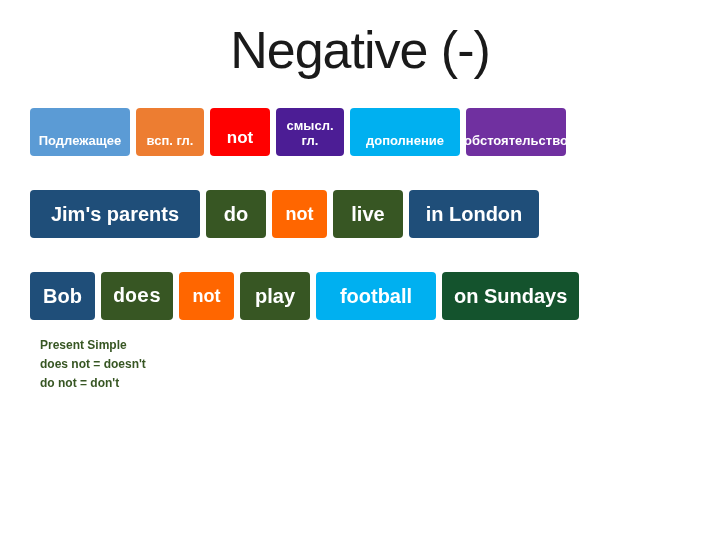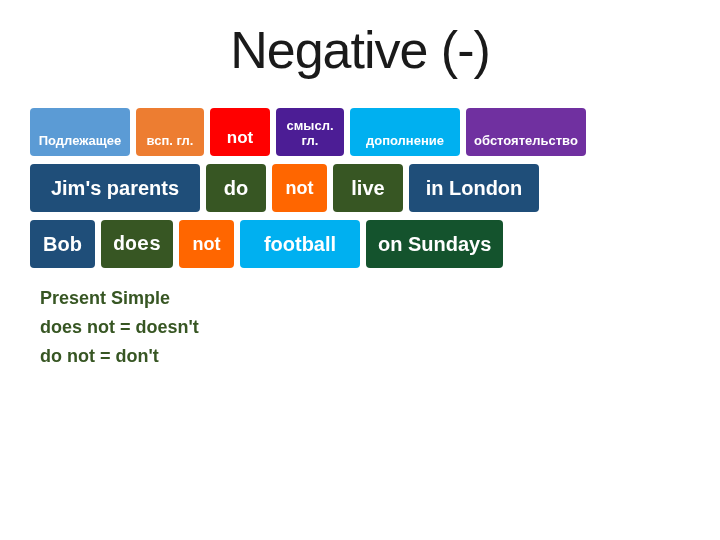--- a/index.html
+++ b/index.html
@@ -61,45 +61,46 @@
     .header-cell.green { background: #4c1d95; }
     .header-cell.teal { background: #00b0f0; }
     .header-cell.purple { background: #7030a0; }
 
     
     .w-podl { width: 100px; }
     .w-vsp { width: 68px; }
     .w-not { width: 60px; }
     .w-smysl { width: 68px; }
     .w-dop { width: 110px; }
-    .w-obst { width: 120px; }
+    .w-obst { width: 100px; }
 
     
     .data-cell {
       font-size: 20px;
       font-weight: 700;
       color: #ffffff;
       border-radius: 4px;
       padding: 10px 12px;
       min-height: 48px;
       display: flex;
       align-items: center;
       justify-content: center;
+      margin-top: 26px;
     }
     .dc-blue { background: #1f4e79; }
     .dc-green { background: #375623; }
 
     
     .notes {
       width: 100%;
       margin-top: 16px;
       padding-left: 10px;
     }
     .note-line {
-      font-size: 18px;
+      font-size: 12px;
       font-weight: 700;
       color: #375623;
       line-height: 1.6;
     }
   </style>
 </head>
 <body>
 
 <div class="page">
 
@@ -149,20 +150,23 @@
     <div class="row">
       <div class="data-cell dc-blue" style="width:65px;">
         <span>Bob</span>
       </div>
       <div class="data-cell dc-green" style="width:72px;font-family:Liberation Mono, monospace;">
         <span>does</span>
       </div>
       <div class="data-cell" style="background:#ff6600;width:55px;font-size:18px;">
         <span>not</span>
       </div>
+      <div class="data-cell dc-green" style="width:70px;">
+        <span>play</span>
+      </div>
       <div class="data-cell" style="background:#00b0f0;width:120px;">
         <span>football</span>
       </div>
       <div class="data-cell" style="background:#14532d;min-width:110px;">
         <span>on Sundays</span>
       </div>
     </div>
 
   </div>
 

